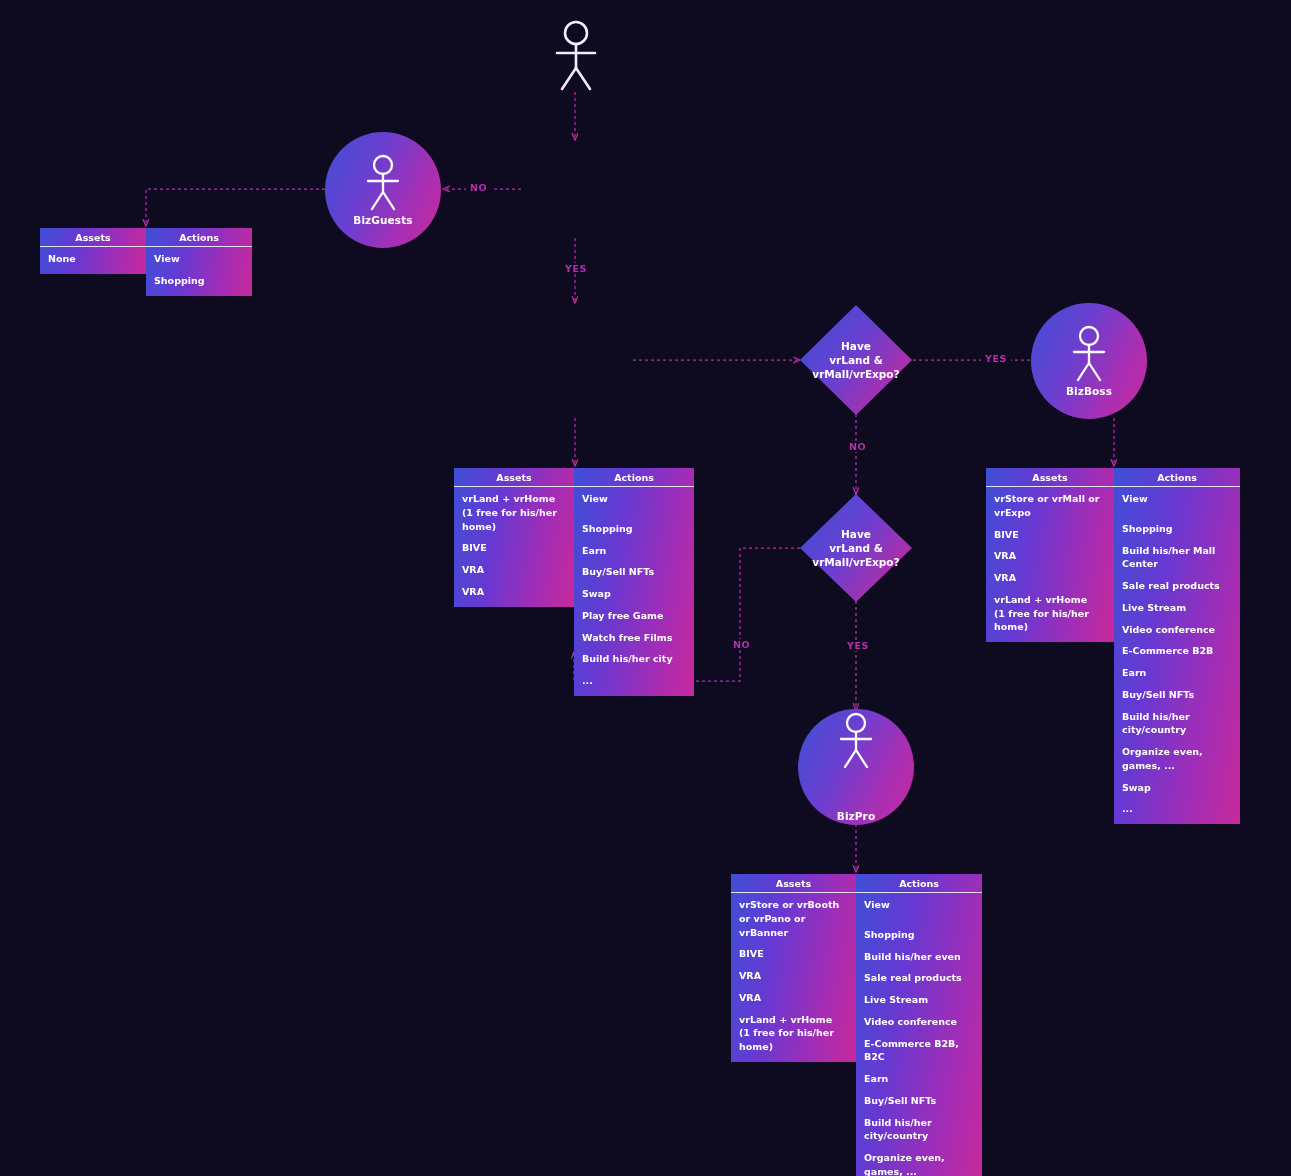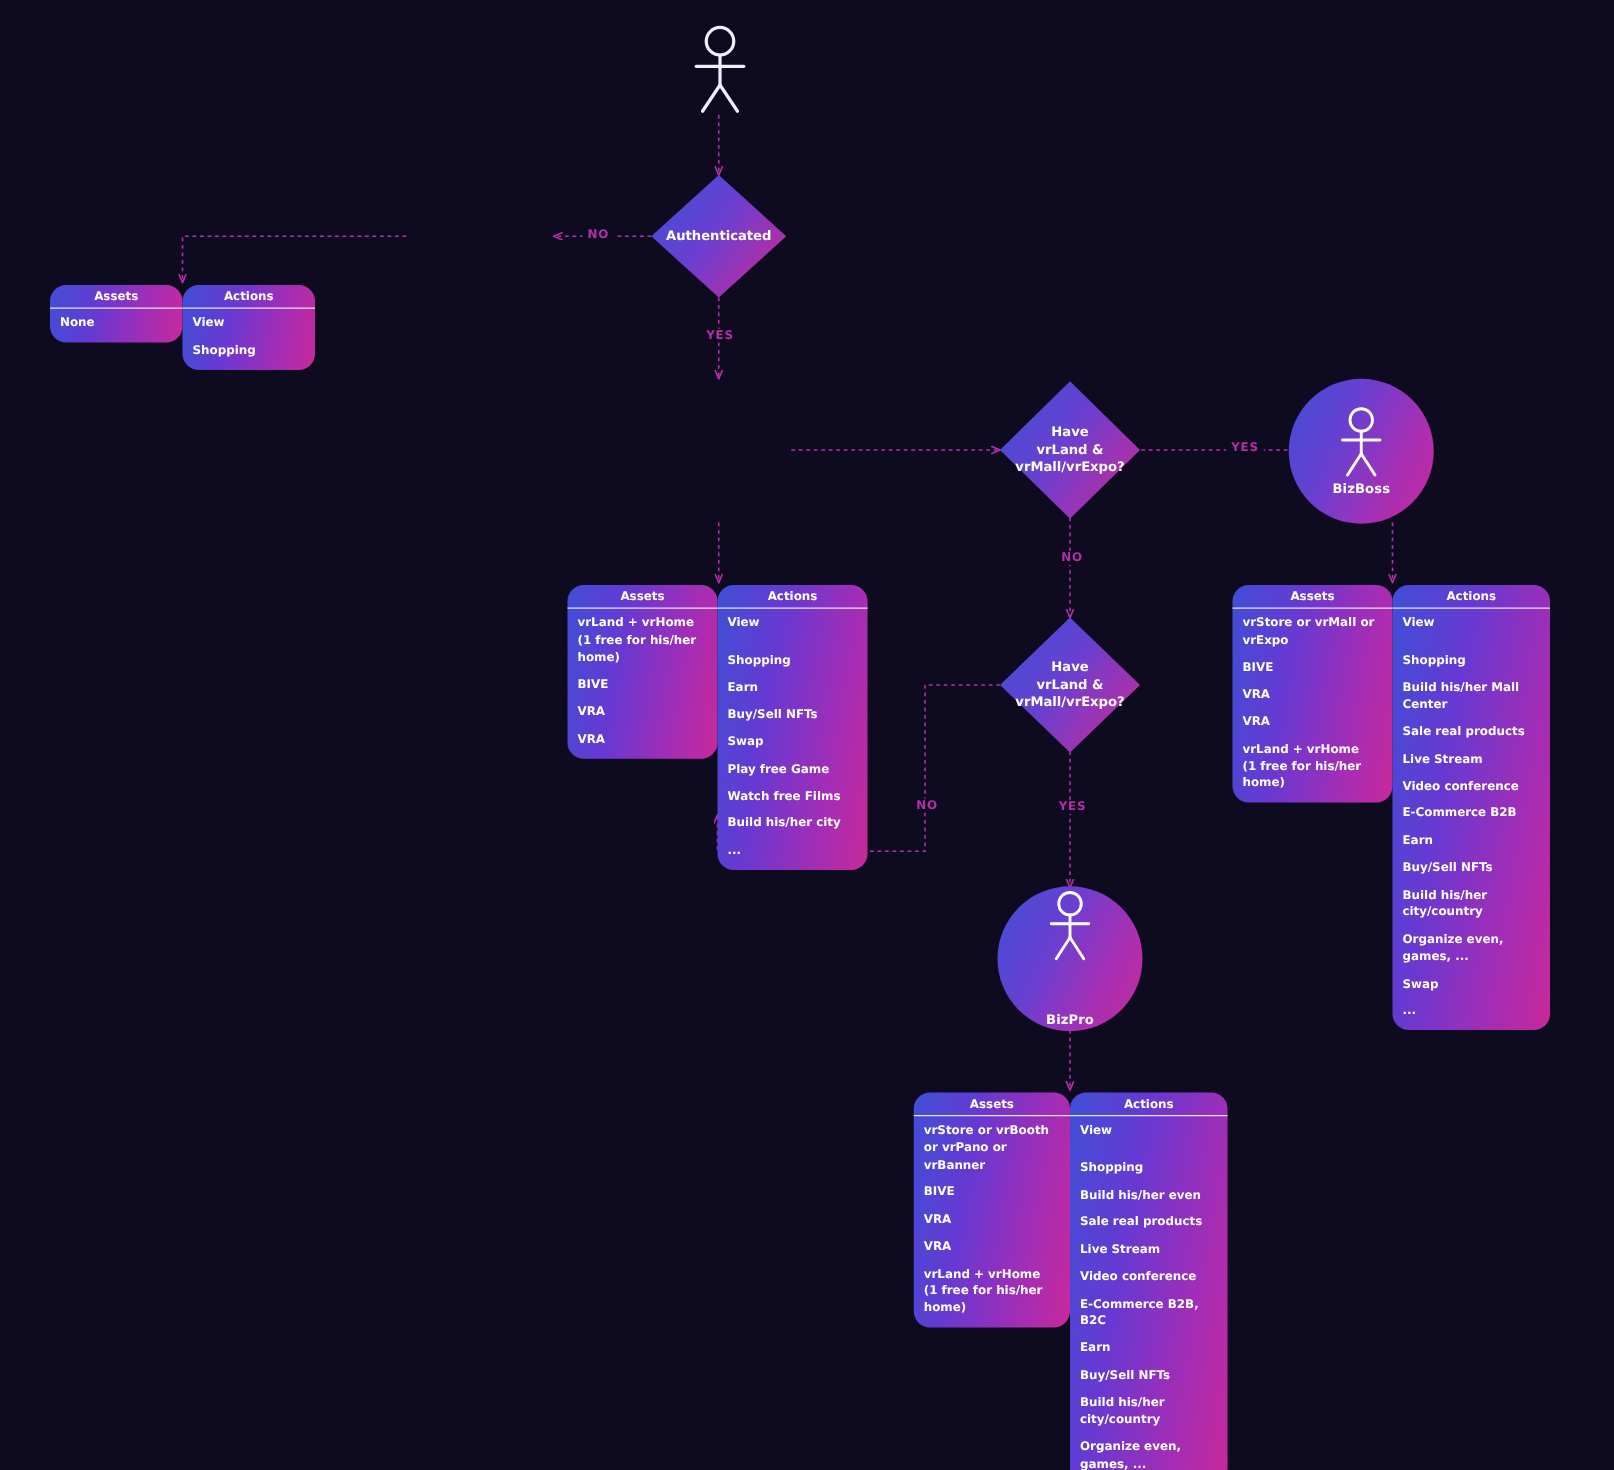--- a/index.html
+++ b/index.html
@@ -33,21 +33,21 @@
   .diamond{position:absolute;}
   .diamond .dlabel{
     position:absolute;left:0;top:0;width:100%;height:100%;
     display:flex;align-items:center;justify-content:center;
     text-align:center;color:#ffffff;font-size:10.5px;font-weight:700;
     line-height:1.35;white-space:pre-line;pointer-events:none;
   }
 
   
   .ttable{position:absolute;display:flex;align-items:flex-start;}
-  .tcol{position:relative;box-sizing:border-box;border-radius:13px;}
+  .tcol{position:relative;box-sizing:border-box;}
   .tcol.assets{background:linear-gradient(100deg,#3f4fd6 0%,#6639d2 35%,#a22db6 72%,#c8299a 100%);}
   .tcol.actions{background:linear-gradient(100deg,#3f4fd6 0%,#6639d2 35%,#a22db6 72%,#c8299a 100%);}
   .thead{
     color:#fff;font-size:9.5px;font-weight:700;text-align:center;
     padding:4px 0 3px 0;border-bottom:1.5px solid #e8e2f5;
   }
   .tbody{padding:5px 8px 8px 8px;}
   .trow{
     color:#ffffff;font-size:9.5px;font-weight:700;line-height:1.45;
     margin-bottom:8px;white-space:pre-line;
@@ -104,34 +104,33 @@
       <g stroke="#f2ecff" stroke-width="2.6" fill="none" stroke-linecap="round">
         <circle cx="28" cy="13" r="11"></circle>
         <line x1="28" y1="24" x2="28" y2="48"></line>
         <line x1="9" y1="33" x2="47" y2="33"></line>
         <line x1="28" y1="48" x2="14" y2="69"></line>
         <line x1="28" y1="48" x2="42" y2="69"></line>
       </g>
     </svg>
   </div>
 
-  <div class="diamond" style="left:521px;top:140px;width:108px;height:98px;">
-    <svg width="108" height="98" viewBox="0 0 108 98">
-      <defs>
-        <linearGradient id="gAuth" x1="0" y1="0.15" x2="1" y2="0.85">
-          <stop offset="0%" stop-color="#3f4fd6"></stop>
-          <stop offset="45%" stop-color="#6a3fd0"></stop>
-          <stop offset="100%" stop-color="#c8299a"></stop>
-        </linearGradient>
-      </defs>
-      <polygon points="54,0 108,49 54,98 0,49" fill="url(#gAuth)"></polygon>
-    </svg>
-    <div class="dlabel">Authenticated</div>
-  </div>
-
+
+  <div class="actor" style="left:325px;top:132px;width:116px;height:116px;">
+    <svg class="figsvg" width="46" height="58" viewBox="0 0 46 58">
+      <g stroke="#ffffff" stroke-width="2.3" fill="none" stroke-linecap="round">
+        <circle cx="23" cy="11" r="9"></circle>
+        <line x1="23" y1="20" x2="23" y2="38"></line>
+        <line x1="8" y1="27" x2="38" y2="27"></line>
+        <line x1="23" y1="38" x2="12" y2="55"></line>
+        <line x1="23" y1="38" x2="34" y2="55"></line>
+      </g>
+    </svg>
+    <div class="alabel">BizGuests</div>
+  </div>
 
   <div class="ttable" style="left:40px;top:228px;">
     <div class="tcol assets" style="width:106px;">
       <div class="thead">Assets</div>
       <div class="tbody">
         <div class="trow">None</div>
       </div>
     </div>
     <div class="tcol actions" style="width:106px;">
       <div class="thead">Actions</div>

